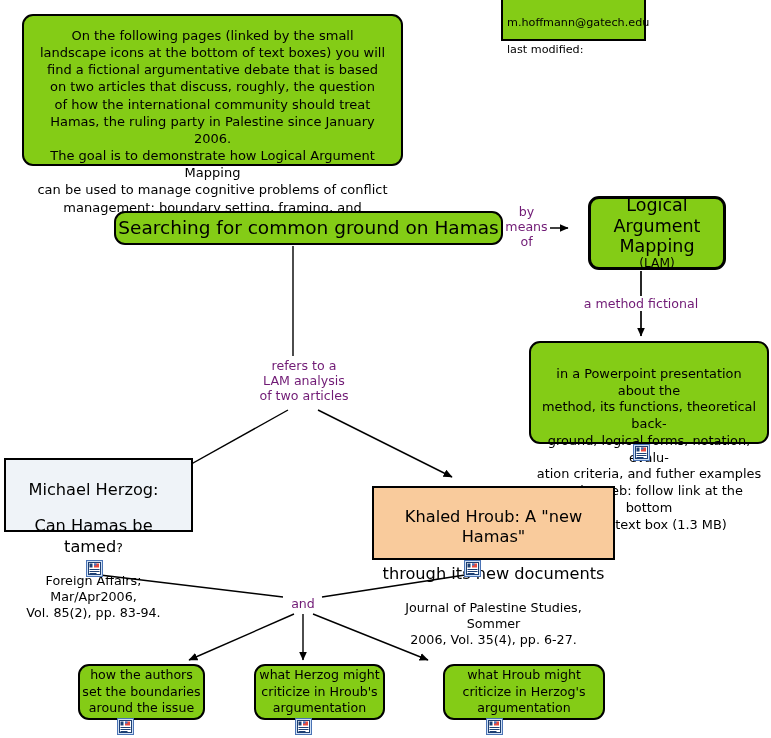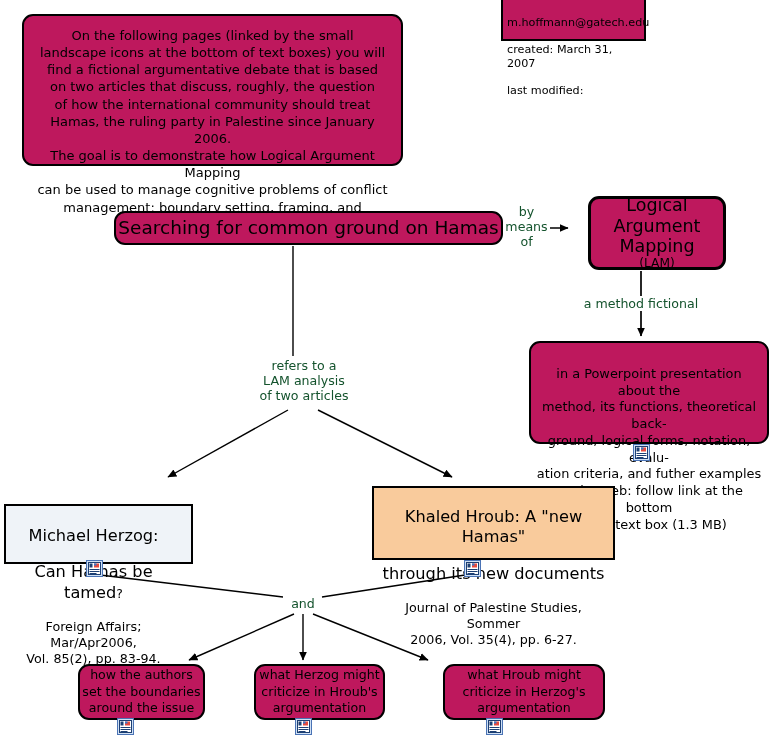--- a/index.html
+++ b/index.html
@@ -26,21 +26,21 @@
 
   .node {
     position: absolute;
     box-sizing: border-box;
     border: 2px solid #000000;
     text-align: center;
     color: #000000;
     line-height: 1.16;
     white-space: pre-line;
   }
-  .yellow { background: #be185d; }
+  .yellow { background: #84cc16; }
   .peach  { background: #f9cb9c; }
   .bluegray { background: #eff3f8; }
   .rounded { border-radius: 11px; margin-left: 16px; }
   .square  { border-radius: 0; }
 
   
   .intro-box {
     left: 6px; top: 14px; width: 381px; height: 152px;
     font-size: 13.0px;
     padding: 11px 8px 0 8px;
@@ -74,21 +74,21 @@
   .lam-box .lam-abbr { font-size: 12.2px; }
 
   .ppt-box {
     left: 513px; top: 341px; width: 240px; height: 103px;
     font-size: 12.9px;
     padding: 6px 5px 0 5px;
     line-height: 1.30;
   }
 
   .herzog-box {
-    left: 4px; top: 504px; width: 189px; height: 60px;
+    left: 4px; top: 458px; width: 189px; height: 74px;
     font-size: 12.7px;
     padding: 4px 13px 0 3px;
     line-height: 1.26;
   }
   .herzog-box .ttl { font-size: 16.2px; }
   .herzog-box .qmark { font-size: 12.4px; }
 
   .hroub-box {
     left: 372px; top: 486px; width: 243px; height: 74px;
     font-size: 12.7px;
@@ -110,21 +110,21 @@
   .doc-icon {
     position: absolute;
     width: 17px; height: 17px;
   }
 
   
   .edge-label {
     position: absolute;
     font-size: 12.6px;
     text-align: center;
-    color: #14532d;
+    color: #701a75;
     line-height: 1.20;
     white-space: pre-line;
     background: #ffffff;
   }
   .lbl-bymeans { left: 503px; top: 204px; width: 47px; }
   .lbl-method  { left: 567px; top: 296px; width: 148px; }
   .lbl-refers  { left: 243px; top: 358px; width: 122px; }
   .lbl-and     { left: 286px; top: 596px; width: 34px; }
 </style>
 </head>
@@ -158,21 +158,20 @@
 find a fictional argumentative debate that is based
 on two articles that discuss, roughly, the question
 of how the international community should treat
 Hamas, the ruling party in Palestine since January 2006.
 The goal is to demonstrate how Logical Argument Mapping
 can be used to manage cognitive problems of conflict
 management: boundary setting, framing, and sensemaking</div>
 
 <div class="node yellow square meta-box">
   <div>m.hoffmann@gatech.edu</div>
-  <div>created: March 31, 2007</div>
   <div>last modified:</div>
 </div>
 
 <div class="node yellow rounded title-box">
   <span>Searching for common ground on Hamas</span>
 </div>
 
 <div class="node yellow rounded lam-box">
   <span>Logical
 Argument

